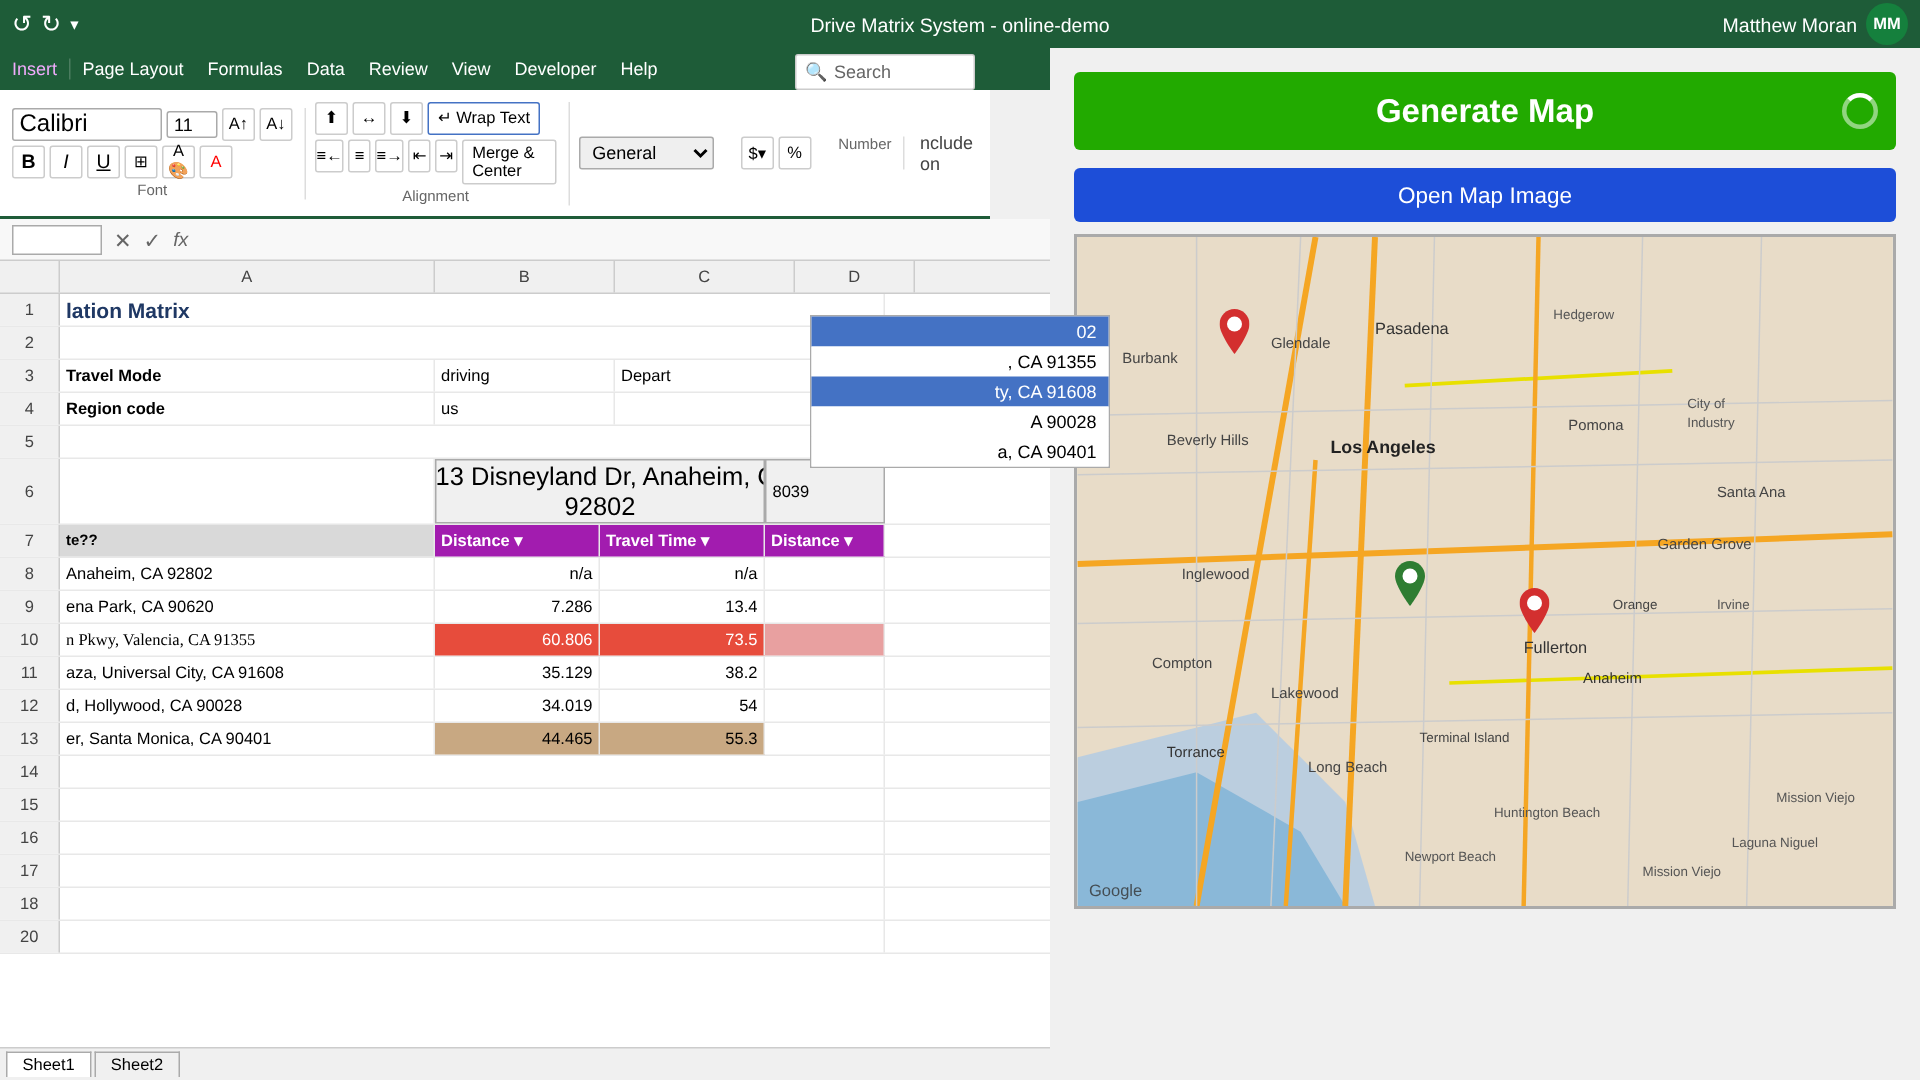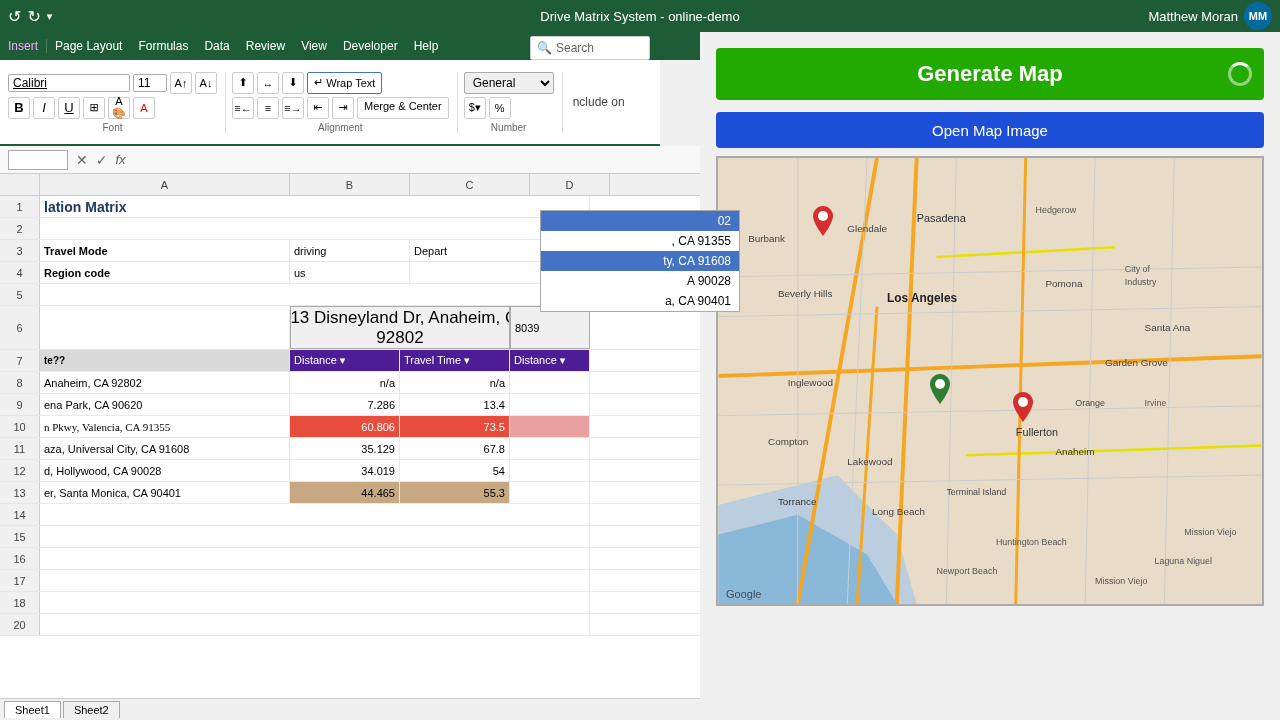--- a/index.html
+++ b/index.html
@@ -51,21 +51,21 @@
     #open-map-btn { width: 100%; height: 36px; background: #1d4ed8; border: none; border-radius: 4px; color: white; font-size: 15px; font-weight: 500; cursor: pointer; margin-bottom: 8px; }
 
     #map-container { width: 100%; height: 450px; background: #e8e0d0; border: 2px solid #aaa; overflow: hidden; position: relative; }
 
     
     #map-bg { width: 100%; height: 100%; }
 
     .google-watermark { position: absolute; bottom: 4px; left: 8px; font-size: 11px; color: #333; font-family: Arial; opacity: 0.8; margin-top: 21px; }
 
     
-    .ss-cell.header-cell { background: #4c1d95; color: white; font-weight: normal; }
+    .ss-cell.header-cell { background: #a21caf; color: white; font-weight: bold; }
     .ss-cell.red-cell { background: #e74c3c; color: white; }
     .ss-cell.tan-cell { background: #c8a882; }
     .ss-cell.bold-label { font-weight: bold; }
 
     
     .title-cell { font-size: 14px; font-weight: bold; color: #1f3864; }
 
     
     #search-box { position: absolute; top: 36px; left: 530px; width: 120px; height: 24px; background: white; border: 1px solid #ccc; border-radius: 2px; display: flex; align-items: center; padding: 0 6px; gap: 4px; font-size: 12px; color: #666; }
   </style>
@@ -74,21 +74,21 @@
 
 <div id="title-bar">
   <div class="undo-area">
     <span style="color:white;cursor:pointer;font-size:16px;">↺</span>
     <span style="color:white;cursor:pointer;font-size:16px;">↻</span>
     <span style="color:white;cursor:pointer;font-size:11px;">▾</span>
   </div>
   <span>Drive Matrix System - online-demo</span>
   <div class="user-area">
     <span>Matthew Moran</span>
-    <div style="width:28px;height:28px;background:#0369a1;border-radius:50%;display:flex;align-items:center;justify-content:center;color:white;font-size:11px;font-weight:bold;">
+    <div style="width:28px;height:28px;background:#15803d;border-radius:50%;display:flex;align-items:center;justify-content:center;color:white;font-size:11px;font-weight:bold;">
       <span>MM</span>
     </div>
   </div>
 </div>
 
 <div style="position:absolute;top:32px;left:0;width:700px;background:#1e5c38;height:28px;display:flex;align-items:center;">
   <span style="color:#f0abfc;font-size:12px;padding:0 8px;cursor:pointer;border-right:1px solid rgba(255,255,255,0.2);">Insert</span>
   <span style="color:white;font-size:12px;padding:0 8px;cursor:pointer;">Page Layout</span>
   <span style="color:white;font-size:12px;padding:0 8px;cursor:pointer;">Formulas</span>
   <span style="color:white;font-size:12px;padding:0 8px;cursor:pointer;">Data</span>
@@ -100,21 +100,21 @@
 
 <div id="search-box">
   <span style="font-size:12px;">🔍</span>
   <span style="color:#666;font-size:12px;">Search</span>
 </div>
 
 <div style="position:absolute;top:60px;left:0;width:660px;background:white;height:86px;border-bottom:2px solid #1e5c38;display:flex;align-items:center;padding:4px 8px;gap:6px;">
 
   <div style="display:flex;flex-direction:column;gap:3px;border-right:1px solid #ddd;padding-right:8px;">
     <div style="display:flex;gap:3px;align-items:center;">
-      <input type="text" value="Calibri" style="border: 1px solid rgb(170, 170, 170); border-radius: 2px; padding: 1px 4px; font-size: 12px; width: 122px; text-decoration: underline;">
+      <input type="text" value="Calibri" style="border: 1px solid rgb(170, 170, 170); border-radius: 2px; padding: 1px 4px; font-size: 16px; width: 100px;">
       <input type="text" value="11" style="border: 1px solid rgb(170, 170, 170); border-radius: 2px; padding: 1px 4px; font-size: 12px; width: 34px;">
       <button class="small-btn" style="font-size:11px;">A↑</button>
       <button class="small-btn" style="font-size:11px;">A↓</button>
     </div>
     <div style="display:flex;gap:3px;align-items:center;">
       <button class="small-btn bold-btn" style="font-weight:bold;font-size:13px;">B</button>
       <button class="small-btn italic-btn" style="font-style:italic;font-size:13px;">I</button>
       <button class="small-btn" style="text-decoration:underline;font-size:13px;">U</button>
       <button class="small-btn">⊞</button>
       <button class="small-btn">A🎨</button>
@@ -139,21 +139,21 @@
       <button class="small-btn">≡→</button>
       <button class="small-btn">⇤</button>
       <button class="small-btn">⇥</button>
       <div style="border:1px solid #ccc;background:white;border-radius:2px;padding:2px 6px;font-size:11px;cursor:pointer;">
         <span>Merge &amp; Center</span>
       </div>
     </div>
     <span style="font-size:10px;color:#666;text-align:center;">Alignment</span>
   </div>
 
-  <div style="display:flex;flex-direction:column;gap:3px;border-right:1px solid #ddd;padding-right:8px;">
+  <div style="display:flex;gap:18px;border-right:1px solid #ddd;padding-right:8px;">
     <select style="border:1px solid #aaa;border-radius:2px;padding:2px 4px;font-size:12px;width:90px;">
       <option>General</option>
       <option>Number</option>
       <option>Currency</option>
     </select>
     <div style="display:flex;gap:3px;">
       <button class="small-btn">$▾</button>
       <button class="small-btn">%</button>
     </div>
     <span style="font-size:10px;color:#666;text-align:center;">Number</span>
@@ -257,21 +257,21 @@
     <div class="ss-cell" style="width:250px;font-family:Liberation Serif, serif;">n Pkwy, Valencia, CA 91355</div>
     <div class="ss-cell red-cell" style="width:110px;text-align:right;justify-content:flex-end;">60.806</div>
     <div class="ss-cell red-cell" style="width:110px;text-align:right;justify-content:flex-end;">73.5</div>
     <div class="ss-cell" style="width:80px;background:#e8a0a0;"></div>
   </div>
 
   <div class="ss-row">
     <div class="row-num">11</div>
     <div class="ss-cell" style="width:250px;">aza, Universal City, CA 91608</div>
     <div class="ss-cell" style="width:110px;text-align:right;justify-content:flex-end;">35.129</div>
-    <div class="ss-cell" style="width:110px;text-align:right;justify-content:flex-end;">67.8</div>
+    <div class="ss-cell" style="width:110px;text-align:right;justify-content:flex-end;">38.2</div>
     <div class="ss-cell" style="width:80px;"></div>
   </div>
 
   <div class="ss-row">
     <div class="row-num">12</div>
     <div class="ss-cell" style="width:250px;">d, Hollywood, CA 90028</div>
     <div class="ss-cell" style="width:110px;text-align:right;justify-content:flex-end;">34.019</div>
     <div class="ss-cell" style="width:110px;text-align:right;justify-content:flex-end;">54</div>
     <div class="ss-cell" style="width:80px;"></div>
   </div>

